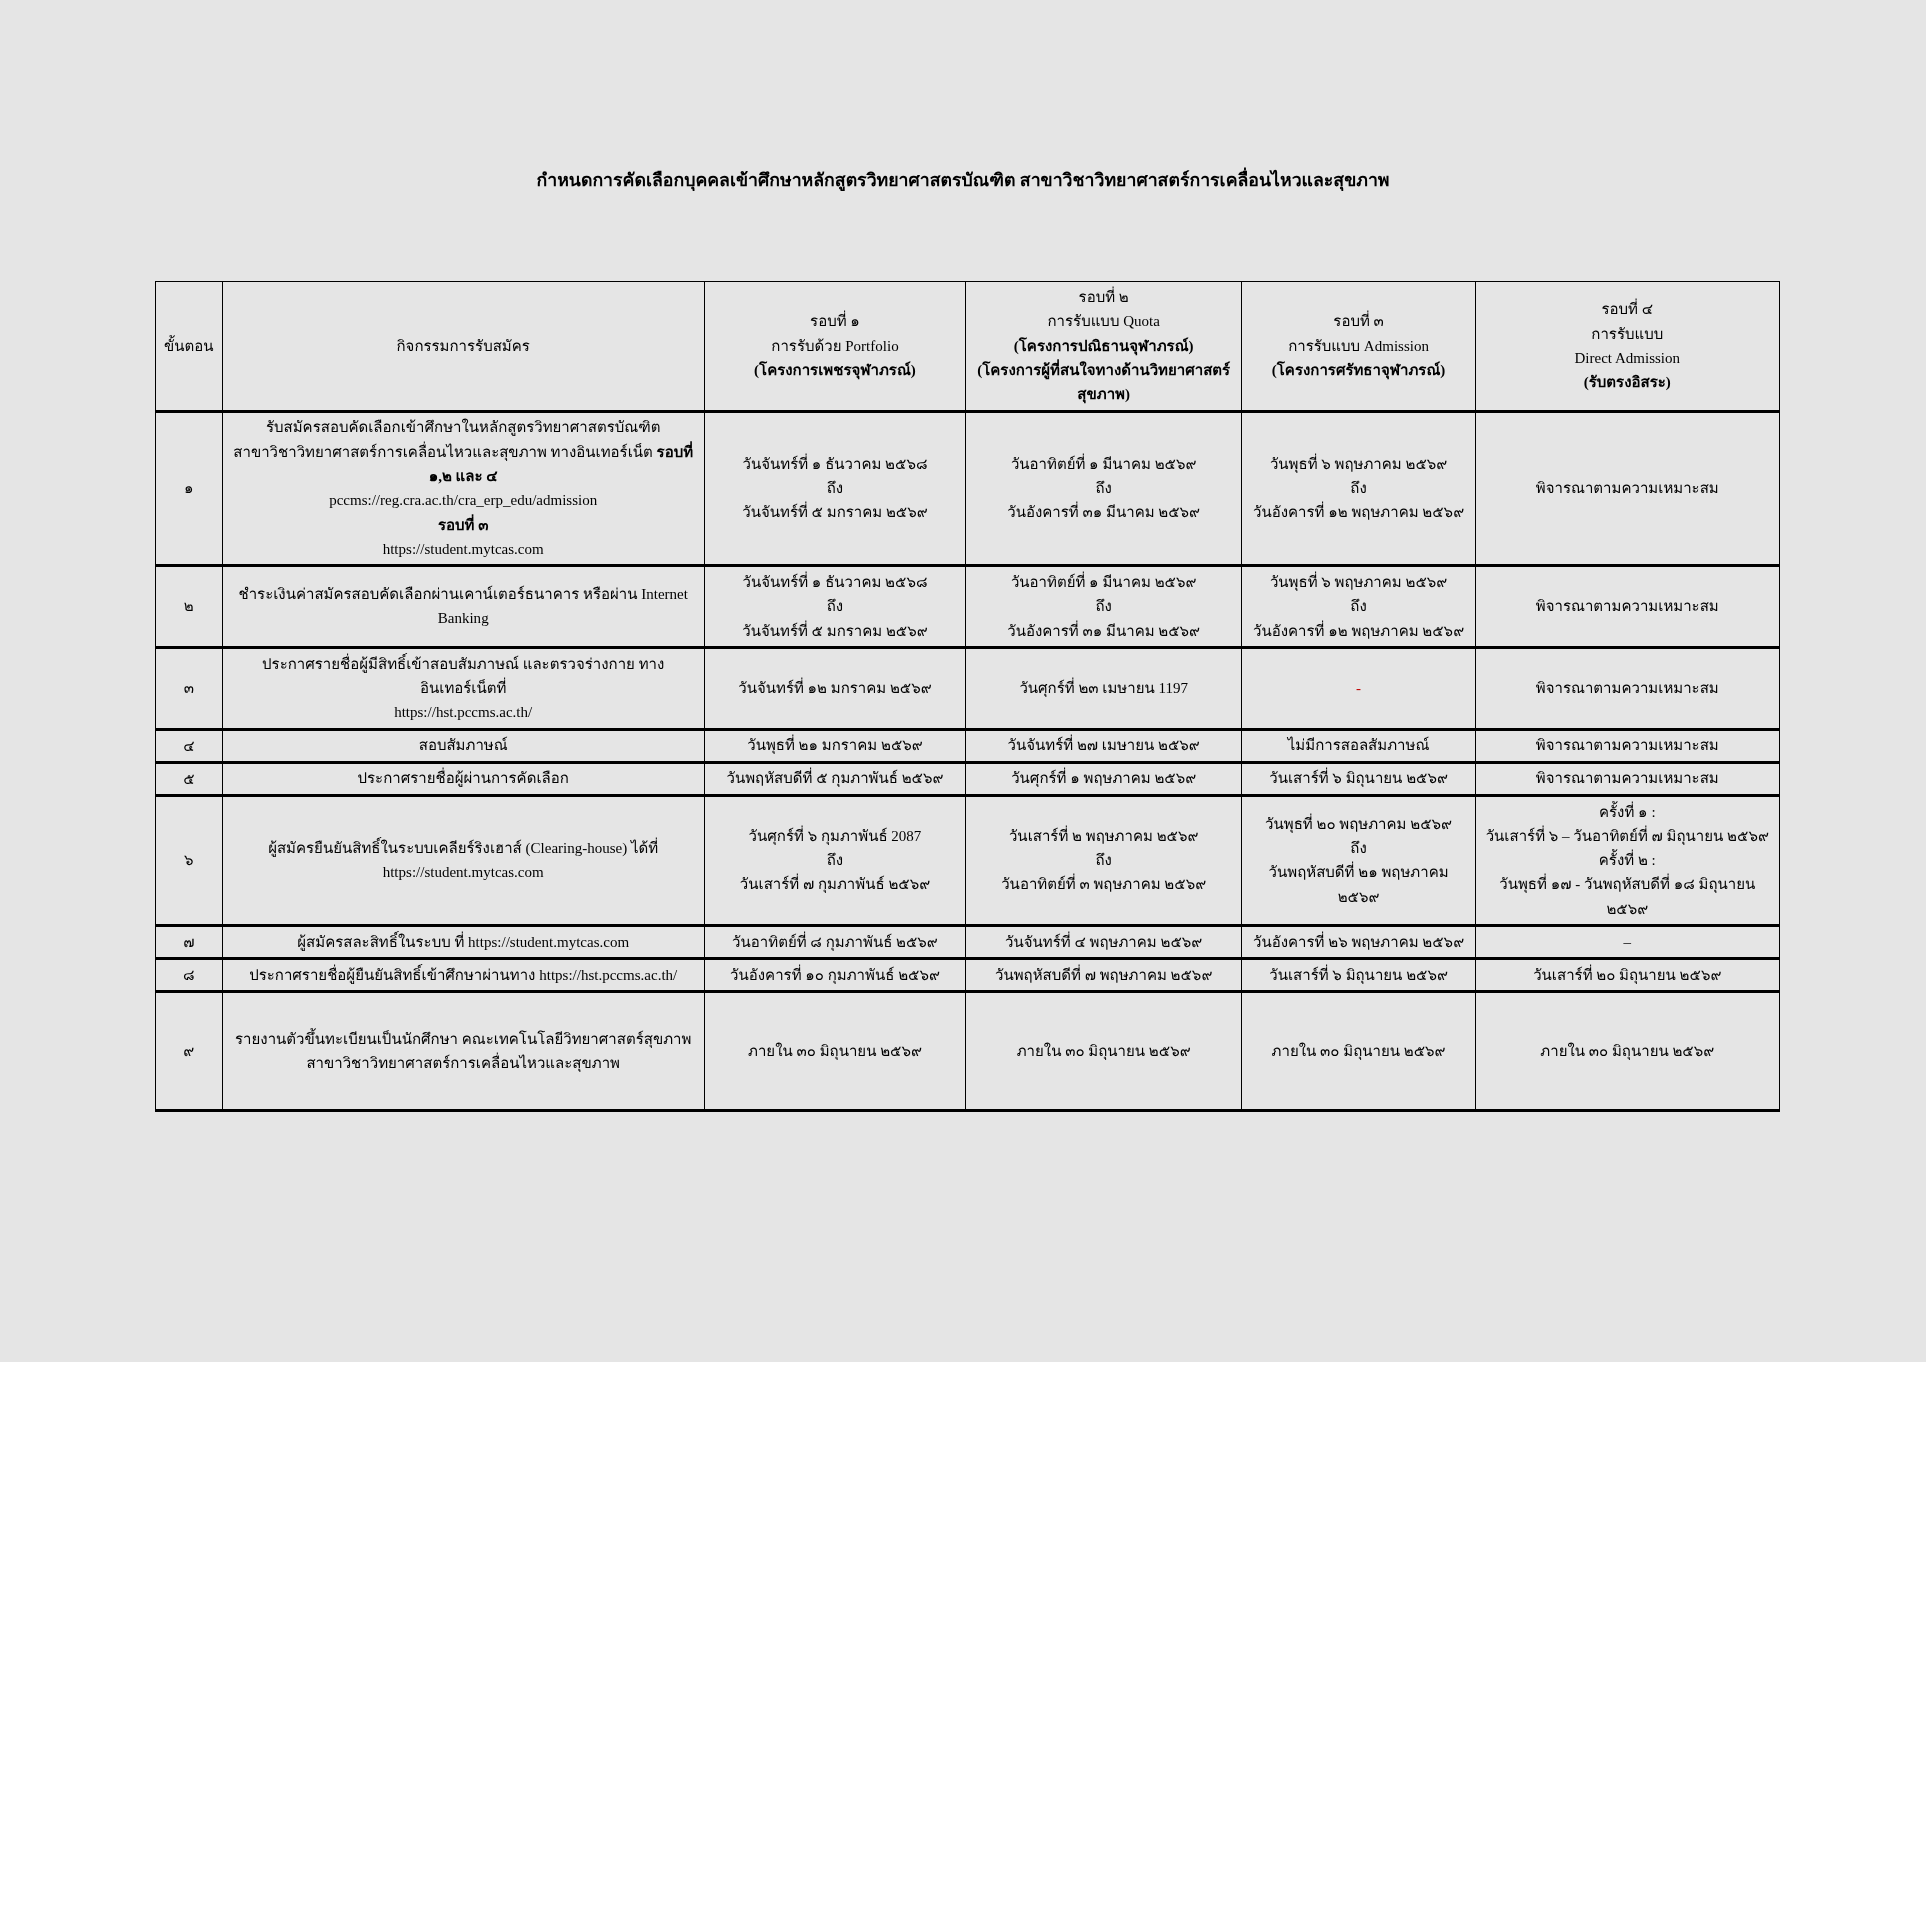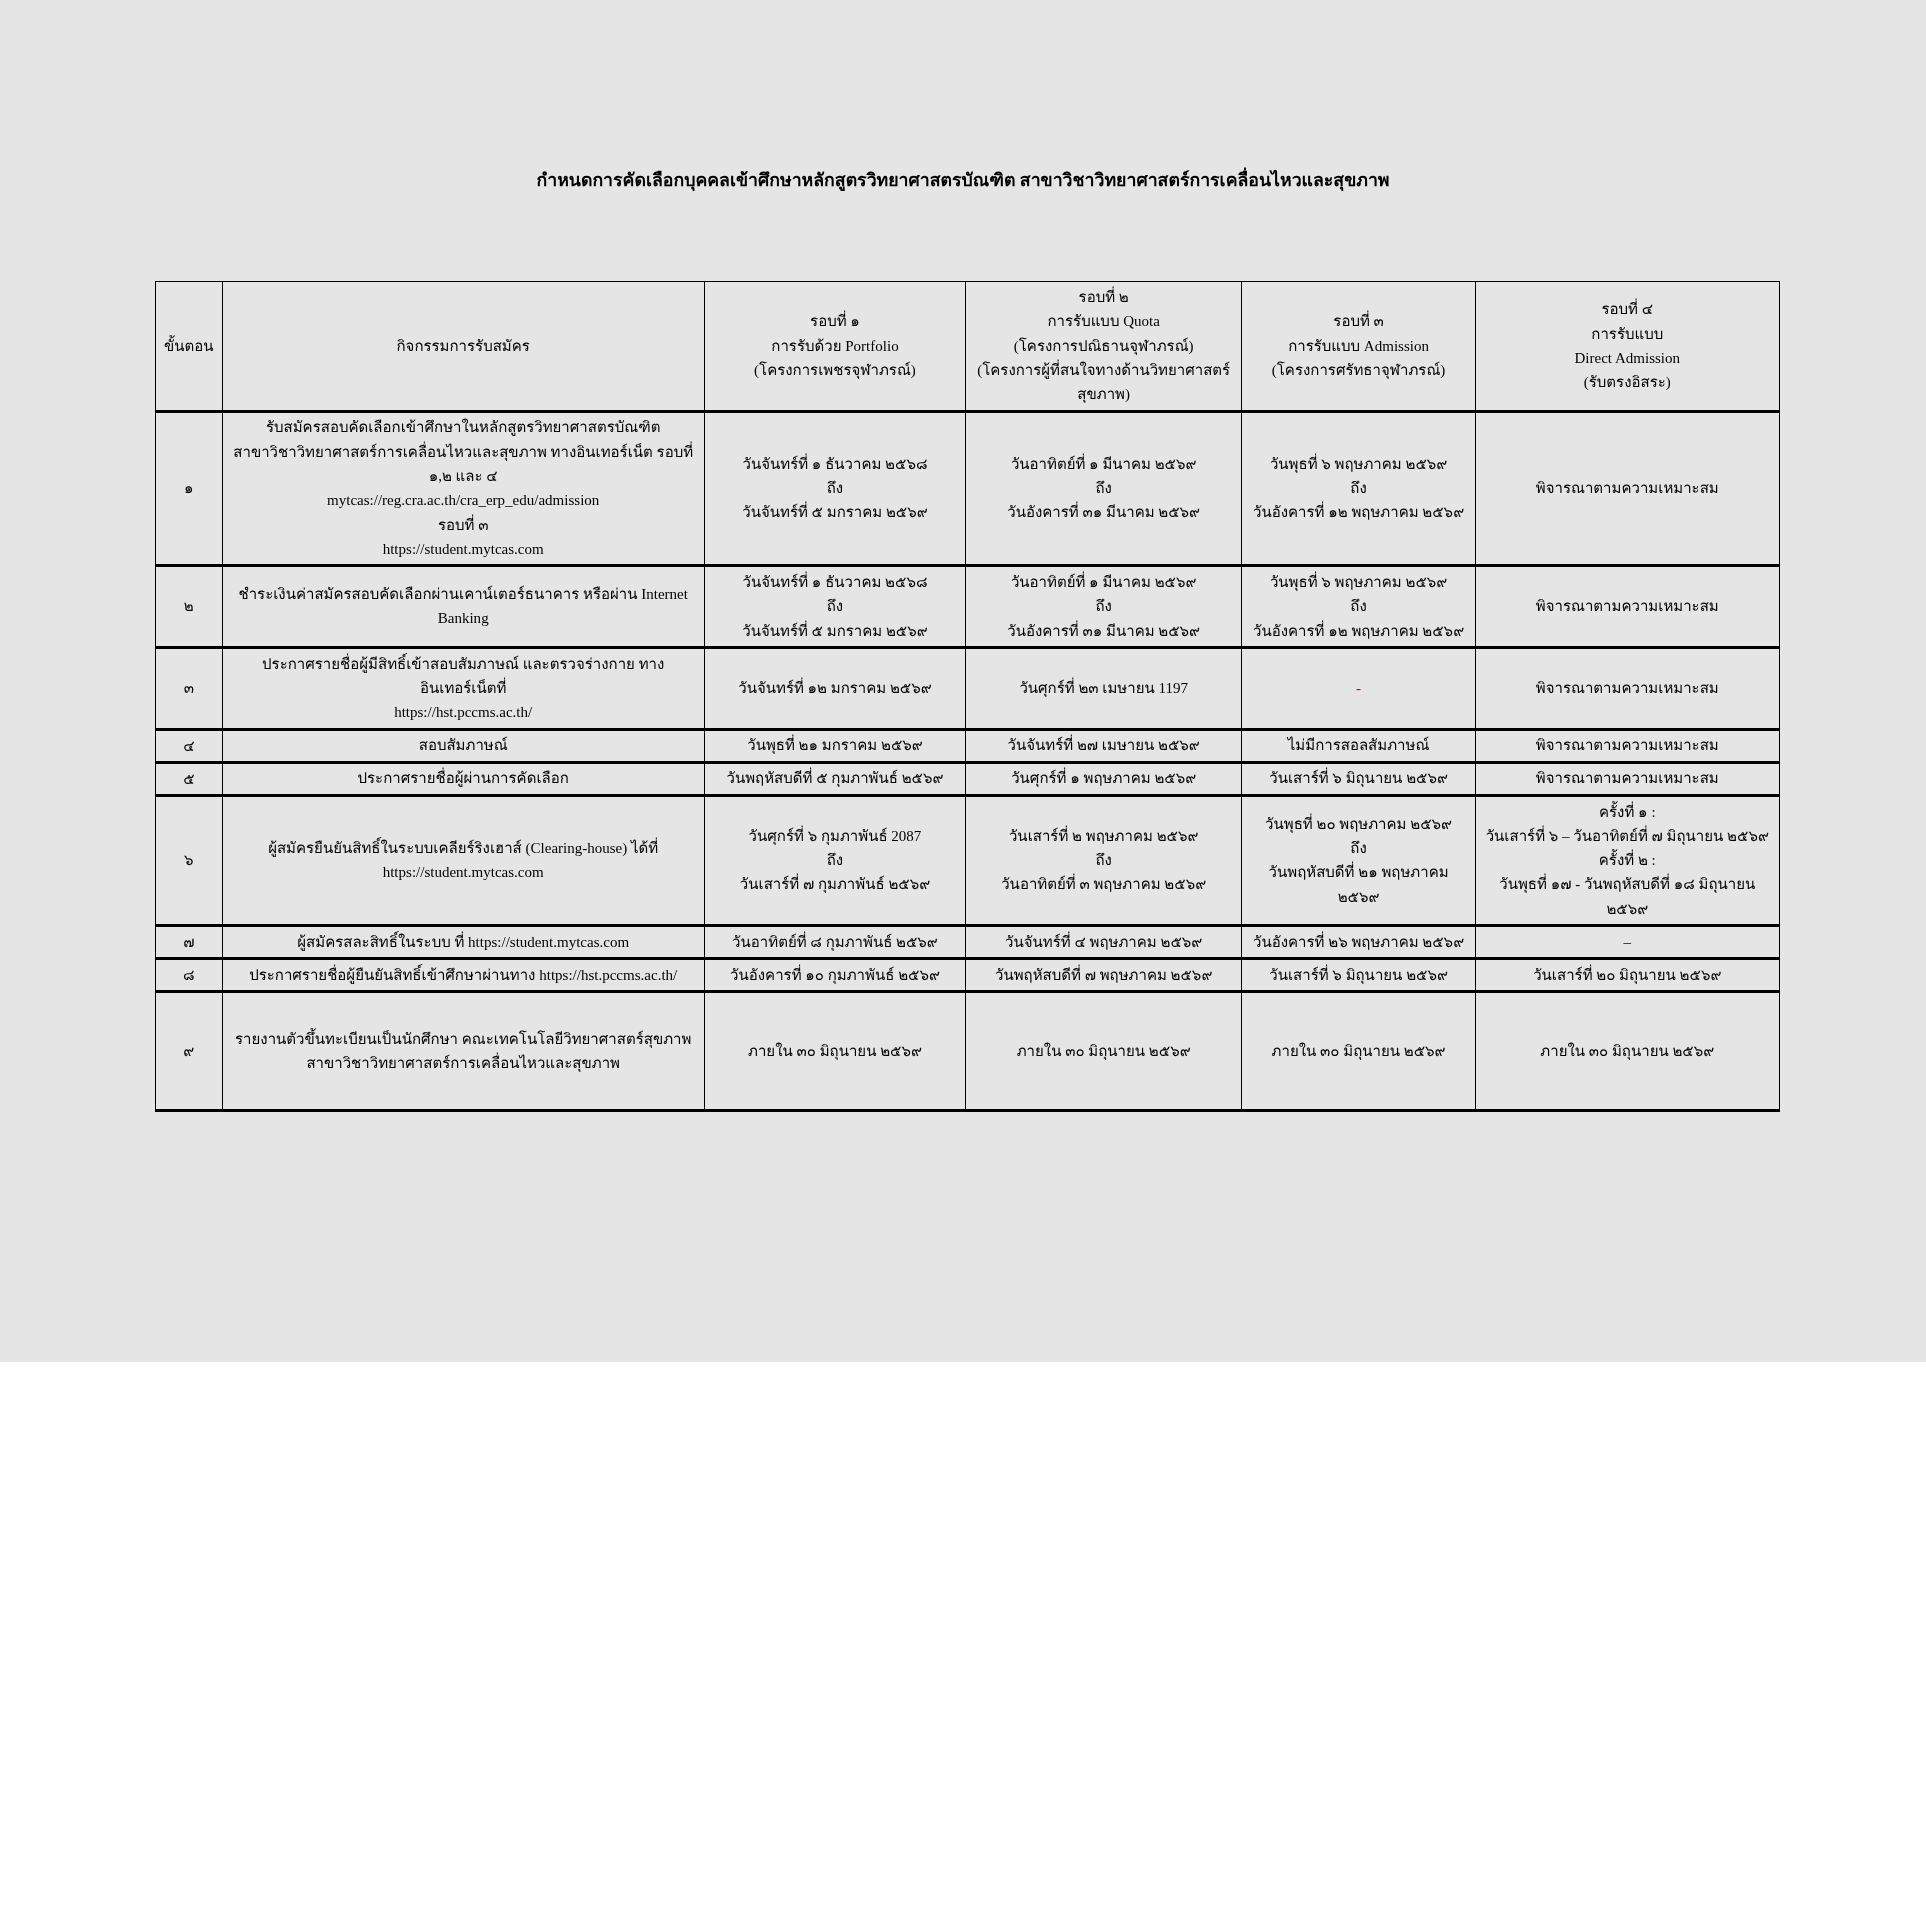--- a/index.html
+++ b/index.html
@@ -47,21 +47,21 @@
   tbody tr:nth-child(1) { height: 6.8vw; }
   tbody tr:nth-child(2) { height: 3.9vw; }
   tbody tr:nth-child(3) { height: 2.5vw; }
   tbody tr:nth-child(4) { height: 1.45vw; }
   tbody tr:nth-child(5) { height: 1.5vw; }
   tbody tr:nth-child(6) { height: 4.8vw; }
   tbody tr:nth-child(7) { height: 1.35vw; }
   tbody tr:nth-child(8) { height: 1.35vw; }
   tbody tr:nth-child(9) { height: 6.2vw; }
   .line { line-height: 1.62; }
-  .bold { font-weight: normal; }
+  .bold { font-weight: bold; }
   .red { color: #c00000; }
 </style>
 </head>
 <body>
 
 <div class="page">
 
   <div class="title-block">
     <div>กำหนดการคัดเลือกบุคคลเข้าศึกษาหลักสูตรวิทยาศาสตรบัณฑิต สาขาวิชาวิทยาศาสตร์การเคลื่อนไหวและสุขภาพ</div>
   </div>
@@ -106,21 +106,21 @@
           <div class="line bold">(รับตรงอิสระ)</div>
         </th>
       </tr>
     </thead>
     <tbody>
         <tr>
           <td>๑</td>
           <td>
             <div class="line"><span>รับสมัครสอบคัดเลือกเข้าศึกษาในหลักสูตรวิทยาศาสตรบัณฑิต</span></div>
             <div class="line"><span>สาขาวิชาวิทยาศาสตร์การเคลื่อนไหวและสุขภาพ ทางอินเทอร์เน็ต </span><span class="bold">รอบที่ ๑,๒ และ ๔</span></div>
-            <div class="line"><span>mytcas://reg.cra.ac.th/cra_erp_edu/admission</span></div>
+            <div class="line"><span>pccms://reg.cra.ac.th/cra_erp_edu/admission</span></div>
             <div class="line"><span class="bold">รอบที่ ๓</span></div>
             <div class="line"><span>https://student.mytcas.com</span></div>
           </td>
           <td>
             <div class="line"><span>วันจันทร์ที่ ๑ ธันวาคม  ๒๕๖๘</span></div>
             <div class="line"><span>ถึง</span></div>
             <div class="line"><span>วันจันทร์ที่ ๕ มกราคม  ๒๕๖๙</span></div>
           </td>
           <td>
             <div class="line"><span>วันอาทิตย์ที่ ๑ มีนาคม ๒๕๖๙</span></div>

